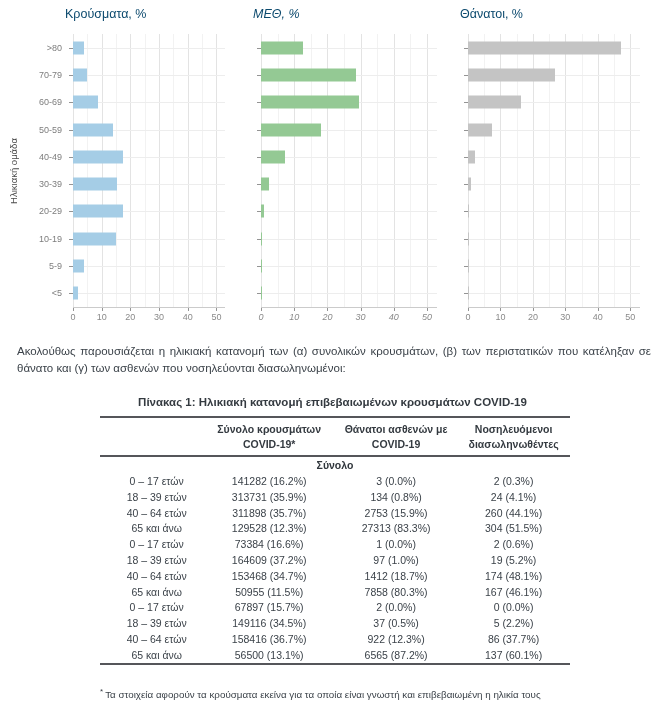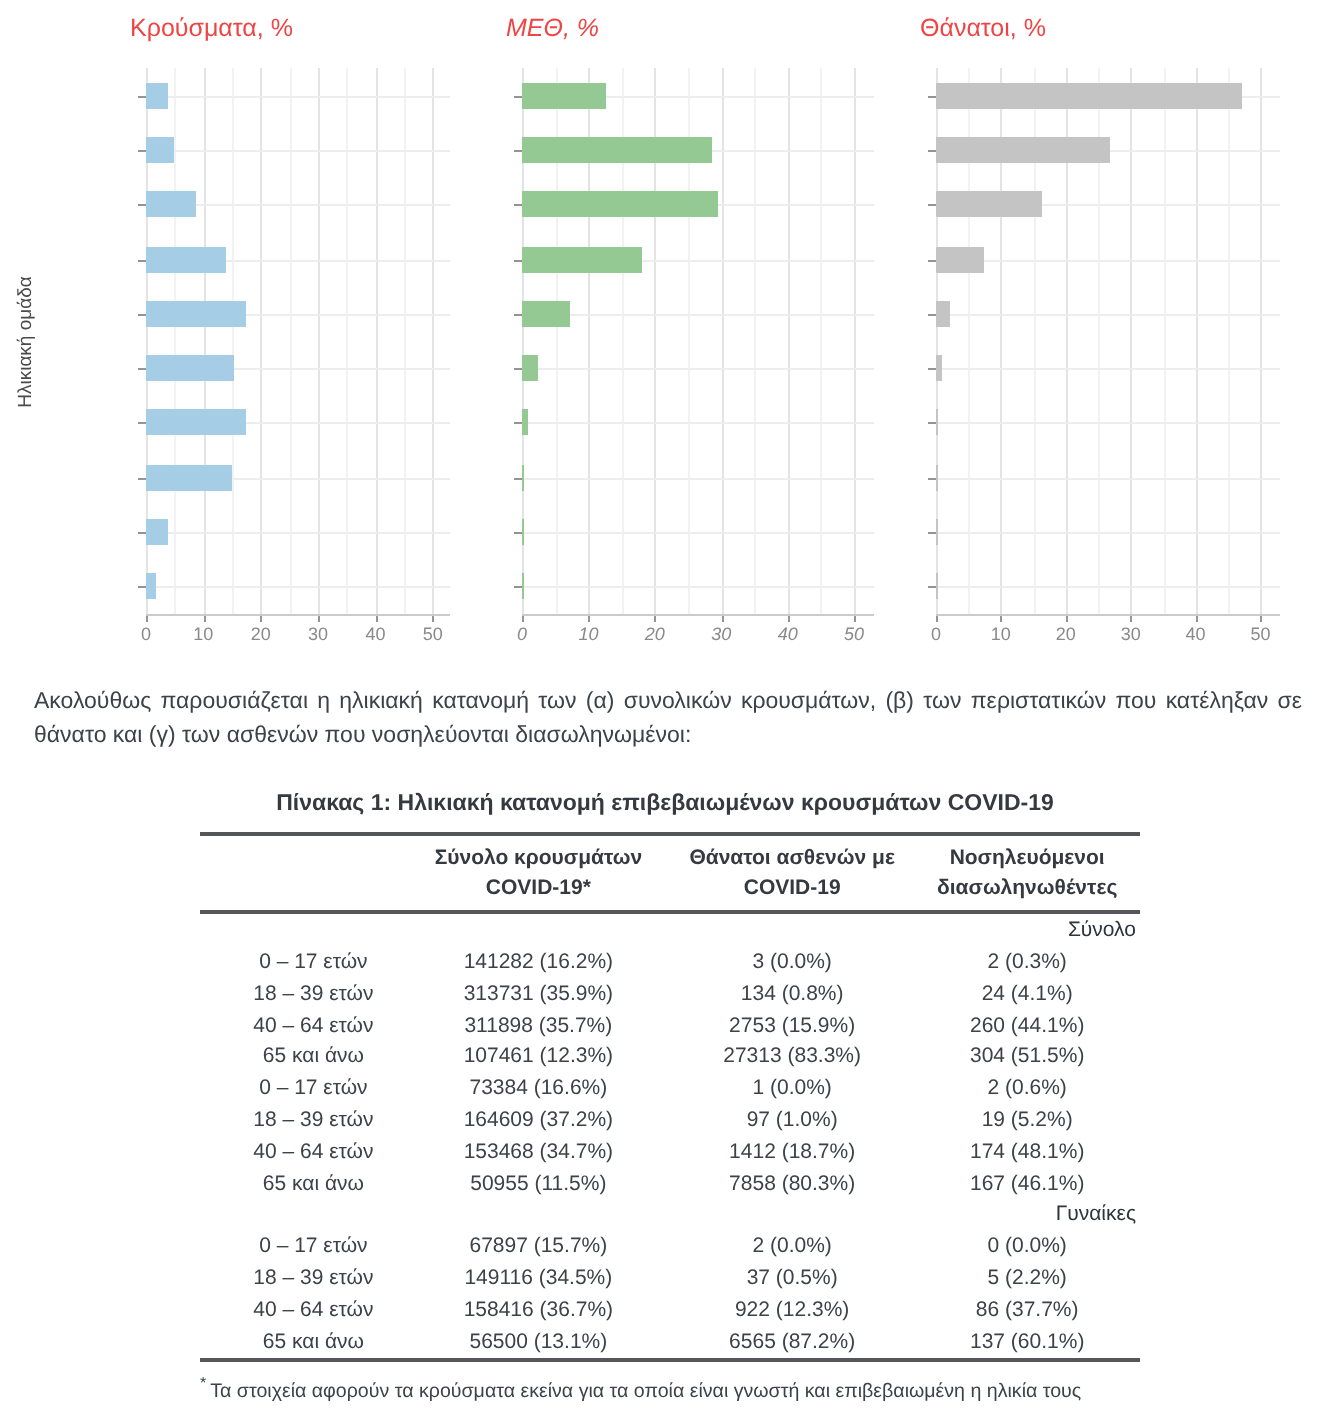--- a/index.html
+++ b/index.html
@@ -12,21 +12,21 @@
   #y-axis-title{
     position:absolute;left:13px;top:171px;transform:translate(-50%,-50%) rotate(-90deg);
     white-space:nowrap;font-size:9.5px;color:#4a4a4a;
   }
   #age-labels{position:absolute;left:22px;top:34px;width:40px;height:273px;display:flex;flex-direction:column;}
   .age-label{flex:1;display:flex;align-items:center;justify-content:flex-end;font-size:9px;color:#7d7d7d;}
   .panel{position:absolute;top:0;height:335px;}
   #panel-0{left:73px;width:152px;}
   #panel-1{left:261px;width:176px;font-style:italic;}
   #panel-2{left:468px;width:172px;}
-  .panel-title{position:absolute;left:-8px;top:7px;font-size:12.5px;color:#ef4444;white-space:nowrap;}
+  .panel-title{position:absolute;left:-8px;top:7px;font-size:12.5px;color:#0c4a6e;white-space:nowrap;}
   .plot{position:absolute;left:0;top:34px;width:100%;height:273px;border-bottom:1px solid #cbcbcb;background:#ffffff;}
   .vgrid{position:absolute;top:0;bottom:0;width:1px;}
   .vgrid.major{background:#e3e3e3;}
   .vgrid.minor{background:#f2f2f2;}
   .rows{position:absolute;left:0;top:0;right:0;bottom:0;display:flex;flex-direction:column;}
   .bar-row{flex:1;position:relative;}
   .hgrid{position:absolute;left:0;right:0;top:50%;height:1px;background:#ededed;}
   .ytick{position:absolute;left:-4px;width:4px;height:1px;top:50%;background:#949494;}
   .bar{position:absolute;left:0;top:50%;transform:translateY(-50%);height:13px;}
   .xaxis{position:absolute;top:308px;left:0;width:100%;height:18px;}
@@ -46,31 +46,43 @@
     position:absolute;top:416px;left:100px;width:470px;
     border-collapse:collapse;font-size:10.5px;color:#3b4249;
   }
   #covid-table thead th{
     border-top:2px solid #55565a;border-bottom:2px solid #55565a;
     font-weight:bold;padding:4px 2px;line-height:1.4;white-space:pre-line;
     text-align:center;vertical-align:middle;font-size:10.5px;color:#343a40;
   }
   #covid-table td{padding:1px 2px;text-align:center;height:13.8px;}
   #covid-table td.row-label{text-align:center;padding-left:12px;}
-  #covid-table tr.section td{font-weight:normal;text-align:right;padding-left:2px;color:#2f353b;}
+  #covid-table tr.section td{font-weight:bold;text-align:center;padding-left:2px;color:#2f353b;}
   #covid-table tbody tr:last-child td{border-bottom:2px solid #55565a;}
   
   #footnote{position:absolute;top:687px;left:100px;width:480px;font-size:9.8px;color:#3b4249;}
   #footnote sup{font-size:8px;margin-right:2px;}
 </style>
 </head>
 <body>
 
 <div id="charts">
   <div id="y-axis-title">Ηλικιακή ομάδα</div>
+  <div id="age-labels">
+      <div class="age-label">&gt;80</div>
+      <div class="age-label">70-79</div>
+      <div class="age-label">60-69</div>
+      <div class="age-label">50-59</div>
+      <div class="age-label">40-49</div>
+      <div class="age-label">30-39</div>
+      <div class="age-label">20-29</div>
+      <div class="age-label">10-19</div>
+      <div class="age-label">5-9</div>
+      <div class="age-label">&lt;5</div>
+    </div>
 
   <div class="panel" id="panel-0">
     <div class="panel-title">Κρούσματα, %</div>
     <div class="plot">
         <div class="vgrid major" style="left: 0%;"></div>
         <div class="vgrid minor" style="left: 9.43396%;"></div>
         <div class="vgrid major" style="left: 18.8679%;"></div>
         <div class="vgrid minor" style="left: 28.3019%;"></div>
         <div class="vgrid major" style="left: 37.7358%;"></div>
         <div class="vgrid minor" style="left: 47.1698%;"></div>
@@ -354,21 +366,21 @@
         <td>24 (4.1%)</td>
       </tr>
       <tr>
         <td class="row-label">40 – 64 ετών</td>
         <td>311898 (35.7%)</td>
         <td>2753 (15.9%)</td>
         <td>260 (44.1%)</td>
       </tr>
       <tr>
         <td class="row-label">65 και άνω</td>
-        <td>107461 (12.3%)</td>
+        <td>129528 (12.3%)</td>
         <td>27313 (83.3%)</td>
         <td>304 (51.5%)</td>
       </tr>
       <tr>
         <td class="row-label">0 – 17 ετών</td>
         <td>73384 (16.6%)</td>
         <td>1 (0.0%)</td>
         <td>2 (0.6%)</td>
       </tr>
       <tr>
@@ -382,23 +394,20 @@
         <td>153468 (34.7%)</td>
         <td>1412 (18.7%)</td>
         <td>174 (48.1%)</td>
       </tr>
       <tr>
         <td class="row-label">65 και άνω</td>
         <td>50955 (11.5%)</td>
         <td>7858 (80.3%)</td>
         <td>167 (46.1%)</td>
       </tr>
-      <tr class="section">
-        <td colspan="4">Γυναίκες</td>
-      </tr>
       <tr>
         <td class="row-label">0 – 17 ετών</td>
         <td>67897 (15.7%)</td>
         <td>2 (0.0%)</td>
         <td>0 (0.0%)</td>
       </tr>
       <tr>
         <td class="row-label">18 – 39 ετών</td>
         <td>149116 (34.5%)</td>
         <td>37 (0.5%)</td>

